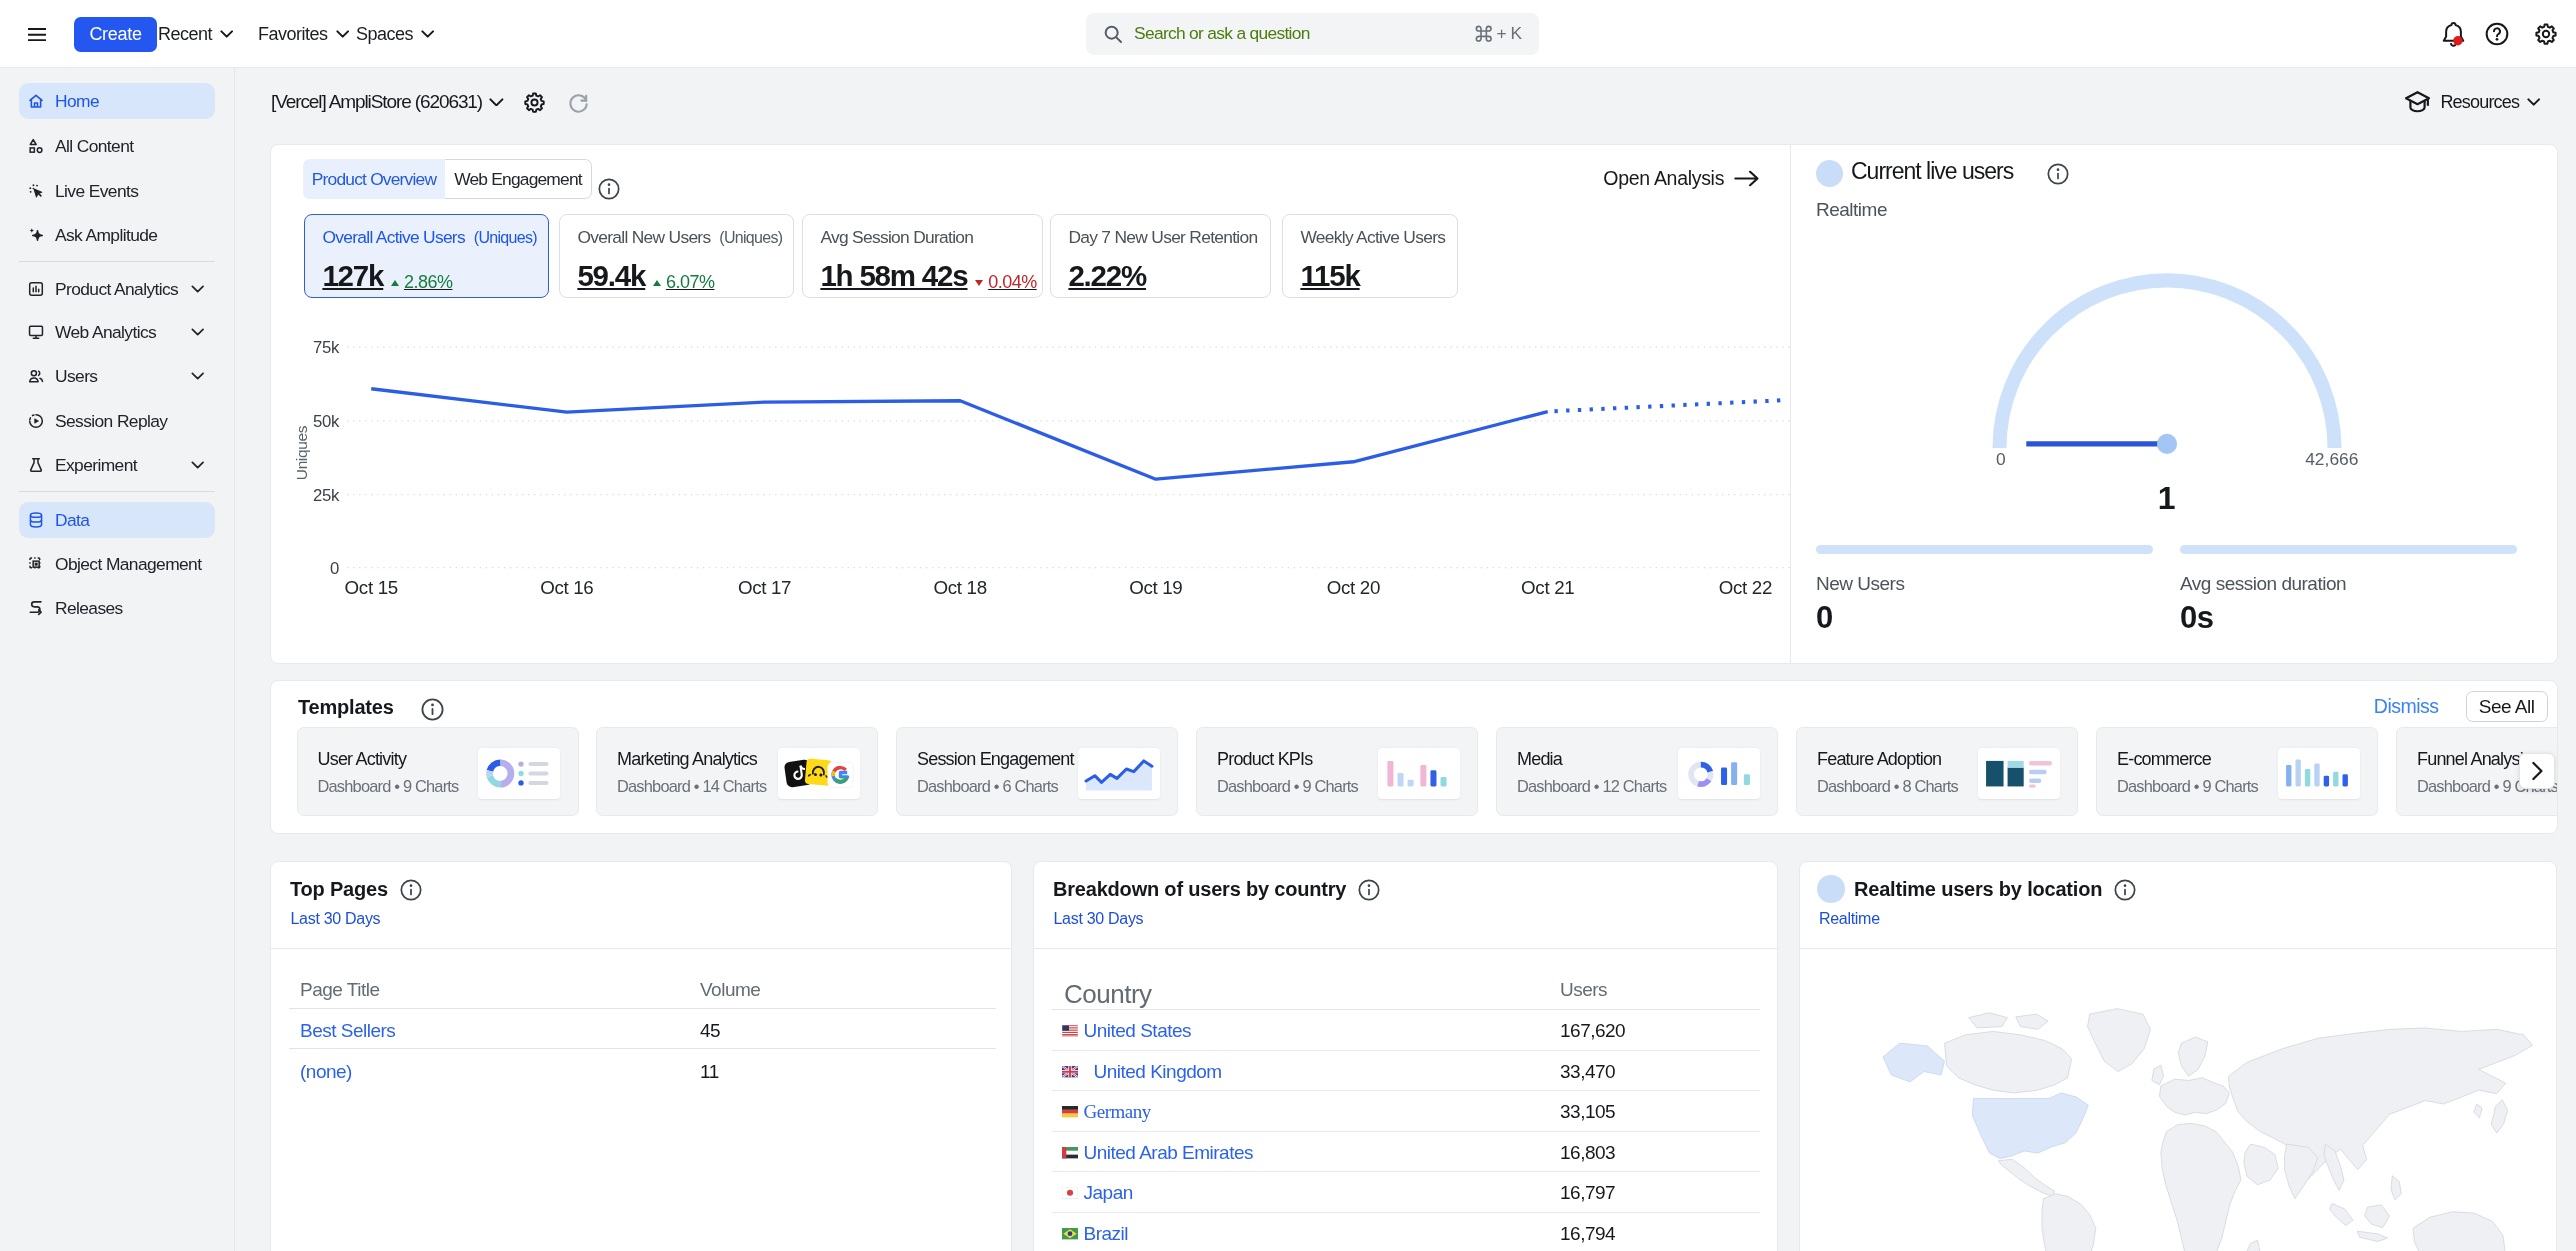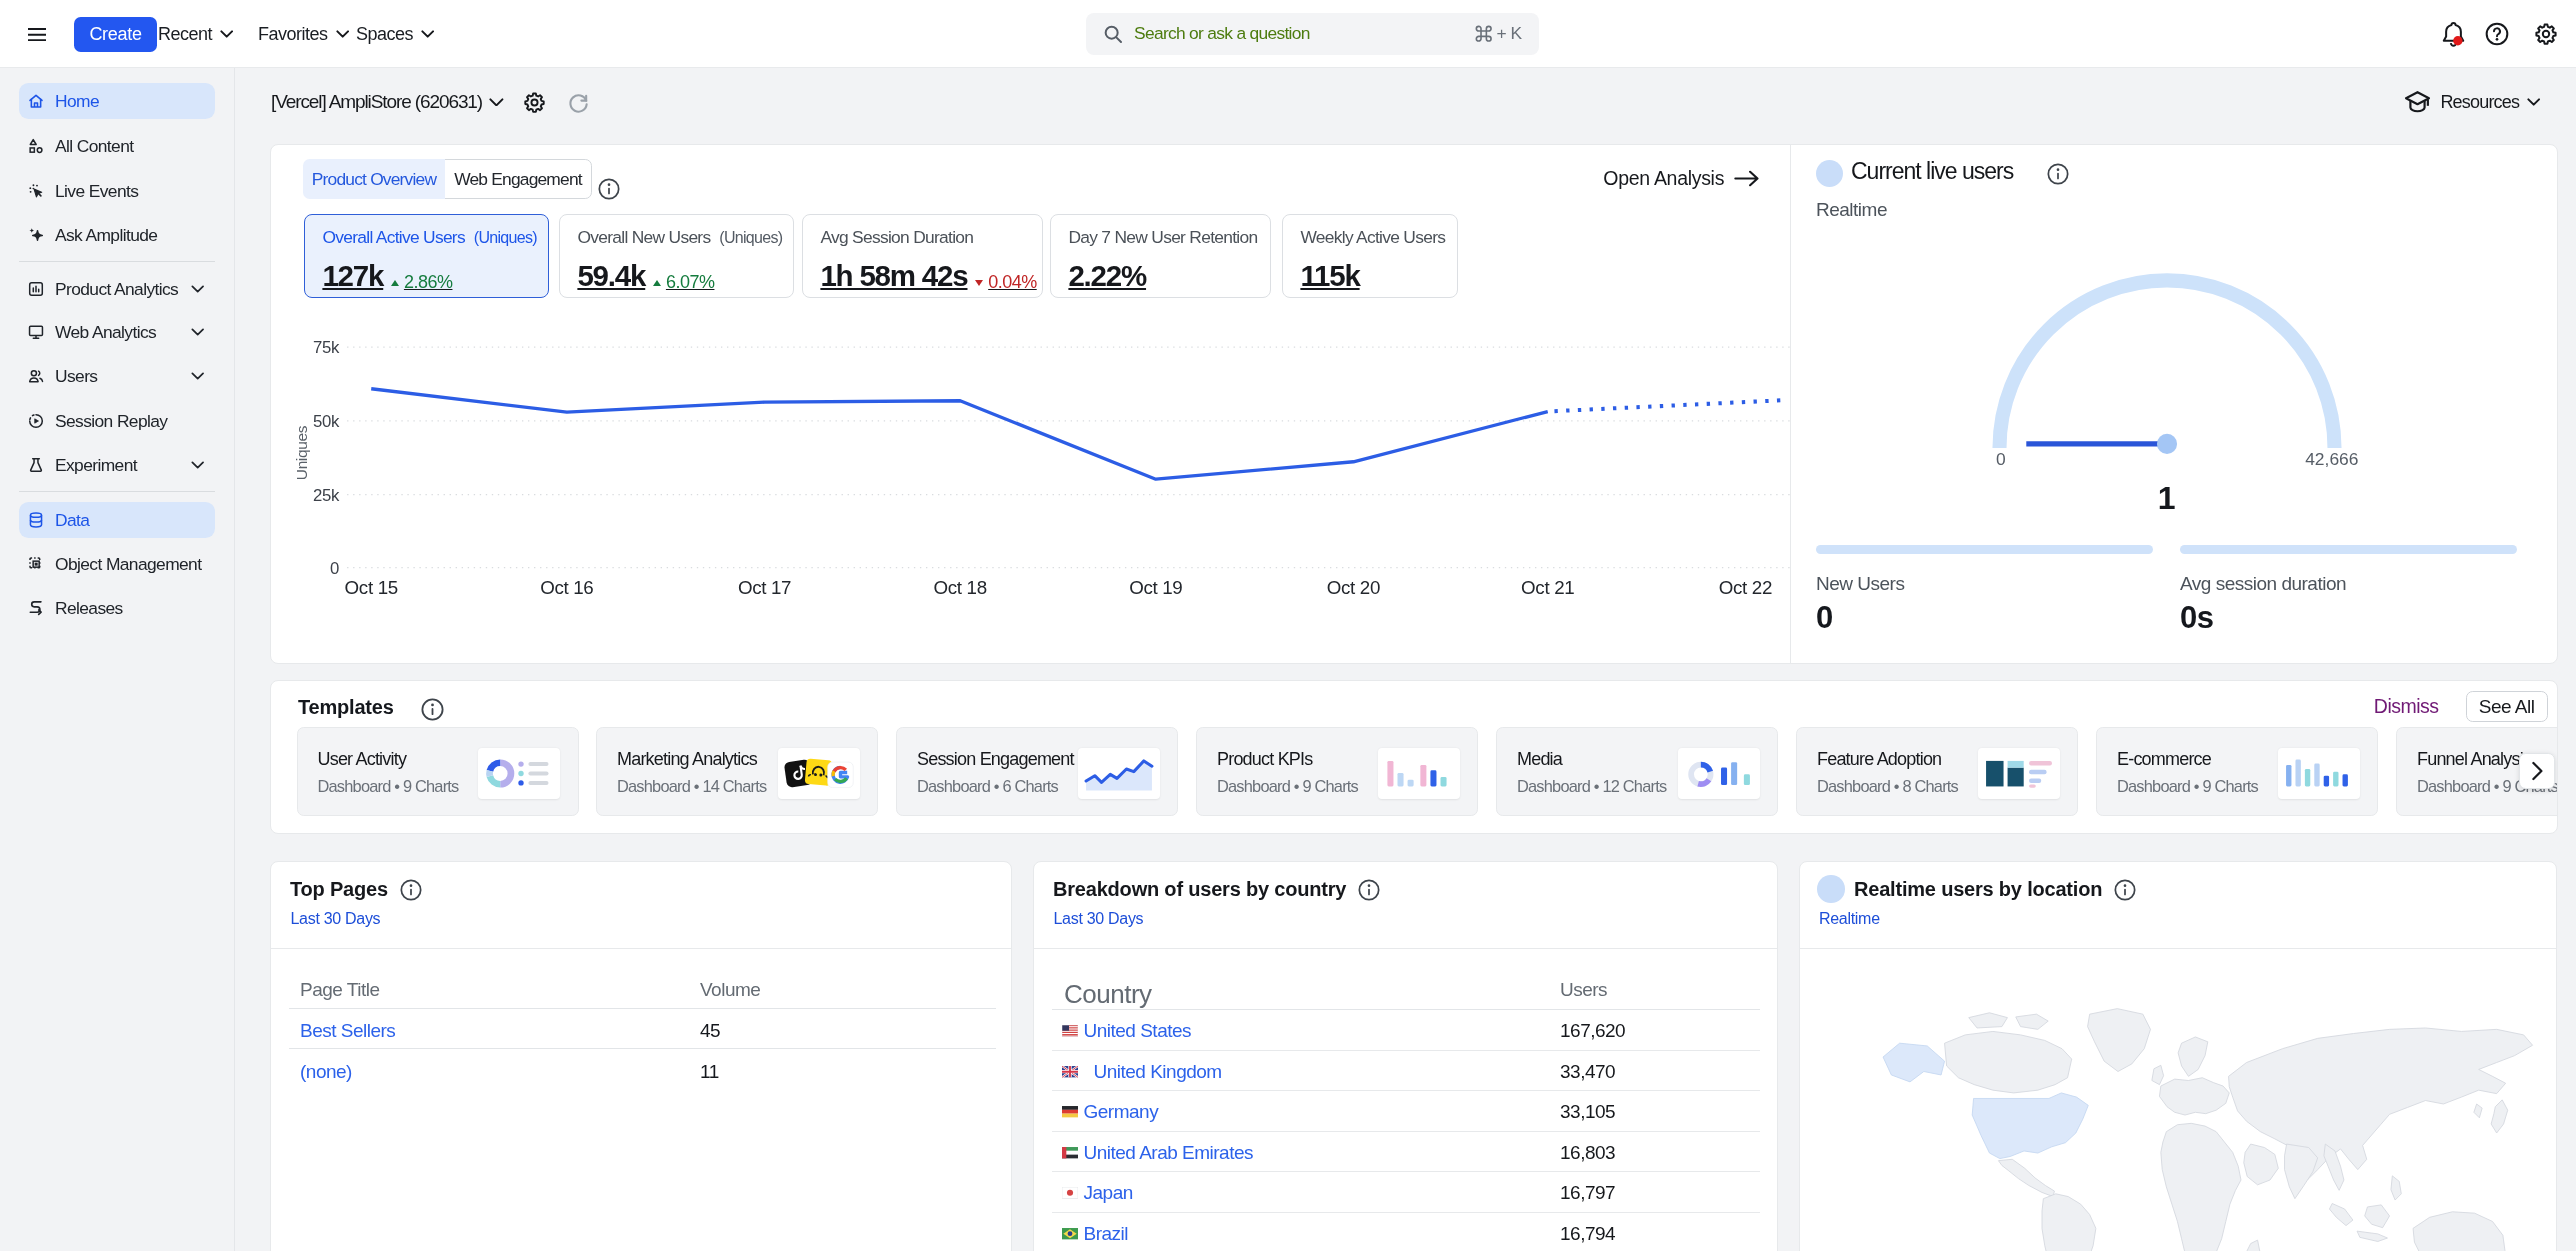--- a/index.html
+++ b/index.html
@@ -50,21 +50,21 @@
 
 
 .ldot { border-radius:50%; background:#c9ddf9; }
 #clu-title { position:absolute; left:1580px; top:12.7px; font-size:23px; letter-spacing:-1px; color:#16181c; font-weight:500;}
 #clu-sub { position:absolute; left:1545px; top:54px; font-size:19px; color:#4c535b; }
 
 
 #tpl { left:270px; top:680px; width:2288px; height:154px; overflow:hidden; }
 #tpl h3 { position:absolute; left:27px; top:14.8px; font-size:20px; font-weight:700; letter-spacing:-0.2px;}
 #tpl-actions { position:absolute; right:9.4px; top:10px; display:flex; align-items:center; gap:27px; }
-#tpl-actions .dismiss { font-size:19.5px; color:#701a75; }
+#tpl-actions .dismiss { font-size:19.5px; color:#3b82f6; }
 #tpl-actions .seeall { width:82px; height:31px; border:0.7px solid #cfd3d8; border-radius:6.7px; display:flex; align-items:center; justify-content:center; font-size:19px; color:#17191d; background:#fff;}
 .tile { position:absolute; top:46px; width:282px; height:89px; background:#f3f4f6; border:0.7px solid #e7e9eb; border-radius:6.7px; padding:21px 0 0 20px;}
 .tile .tt { font-size:18px; font-weight:500; color:#16181c; letter-spacing:-0.8px; white-space:nowrap; position:relative; z-index:2;}
 .tile .ts { font-size:16.4px; color:#6a7078; margin-top:6.7px; letter-spacing:-0.8px; white-space:nowrap; position:relative; z-index:2;}
 .thumb { position:absolute; right:17.4px; top:19.5px; width:82px; height:51px; background:#fff; border-radius:4px; box-shadow:0 0.7px 2px rgba(0,0,0,.08); display:flex; align-items:center; justify-content:center;}
 #tpl-next { position:absolute; left:2248px; top:72px; width:36px; height:36px; background:#fff; border:0.7px solid #e2e5e8; border-radius:6.7px; box-shadow:0 1.3px 5.4px rgba(0,0,0,.12); display:flex; align-items:center; justify-content:center; z-index:3;}
 
 
 #c-top { left:270px; top:861px; width:742px; height:470px; }
 #c-country { left:1033px; top:861px; width:745px; height:470px; }
@@ -550,21 +550,21 @@
         <rect width="24" height="17" fill="#2b3f8e"></rect>
         <path d="M0 0l24 17M24 0L0 17" stroke="#fff" stroke-width="3.2"></path>
         <path d="M0 0l24 17M24 0L0 17" stroke="#d4374a" stroke-width="1.4"></path>
         <path d="M12 0v17M0 8.5h24" stroke="#fff" stroke-width="5"></path>
         <path d="M12 0v17M0 8.5h24" stroke="#d4374a" stroke-width="2.8"></path>
       </svg>
       <span class="link">United Kingdom</span>
     </div>
 <div class="abs" style="left:526px;top:199px;font-size:19px;color:#16181c;">33,470</div>
 <div class="abs" style="left:18px;top:228px;width:708px;height:0.7px;background:#e7e9eb"></div>
-<div class="abs" style="left:27.5px;top:239px;display:flex;align-items:center;gap:6px;font-size:19px;">
+<div class="abs" style="left:27.5px;top:239px;display:flex;align-items:center;gap:6px;font-size:19px;font-family:Liberation Serif, serif;">
       <svg width="16" height="11.4" viewBox="0 0 24 17">
         <rect width="24" height="5.7" fill="#26272c"></rect>
         <rect y="5.7" width="24" height="5.7" fill="#dd3c32"></rect>
         <rect y="11.4" width="24" height="5.6" fill="#f4c942"></rect>
       </svg>
       <span class="link">Germany</span>
     </div>
 <div class="abs" style="left:526px;top:239px;font-size:19px;color:#16181c;">33,105</div>
 <div class="abs" style="left:18px;top:269px;width:708px;height:0.7px;background:#e7e9eb"></div>
 <div class="abs" style="left:27.5px;top:280px;display:flex;align-items:center;gap:6px;font-size:19px;">

